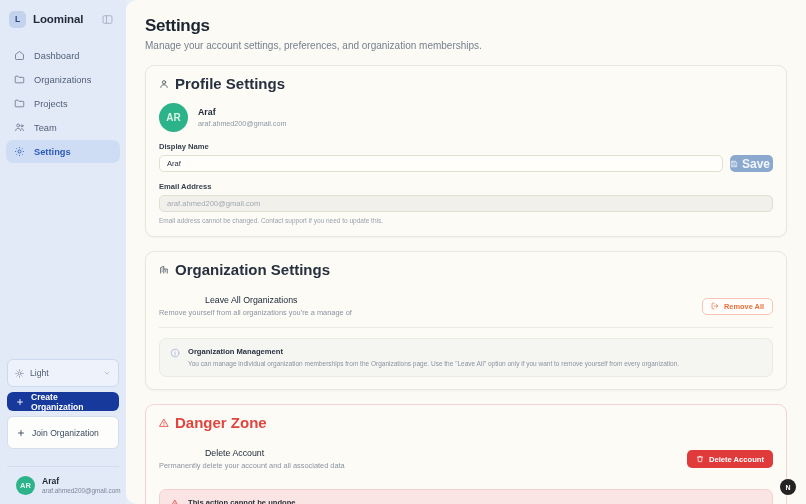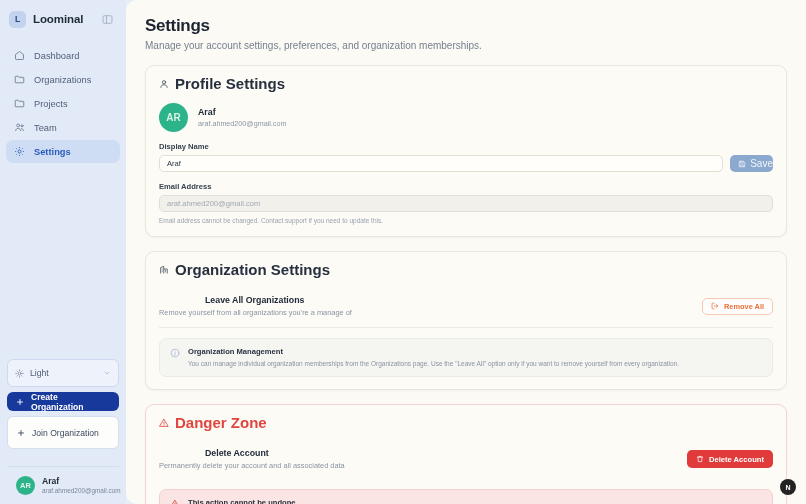--- a/index.html
+++ b/index.html
@@ -135,29 +135,29 @@
   .text-input {
     flex: 1; height: 17px; border: 1px solid #e2ded1; border-radius: 5px;
     background: #fffefa; padding: 0 7px; font-size: 7.6px; color: #2b3342;
     display: flex; align-items: center;
     font-family: "Liberation Sans", sans-serif;
   }
   .text-input.readonly { background: #f1f0ea; color: #a2a8b2; }
   .btn-save {
     width: 43px; height: 17px; border-radius: 5px;
     background: #8ba8cf; color: #f2f6fb;
-    display: flex; align-items: center; justify-content: flex-end; gap: 4px;
-    font-size: 10px; font-weight: 400; cursor: pointer;
+    display: flex; align-items: center; justify-content: flex-start; gap: 4px;
+    font-size: 12px; font-weight: 700; cursor: pointer;
   }
   .help-text { font-size: 6.5px; color: #9aa2ae; margin-top: -5px; }
 
   .split-row {
     display: flex; align-items: center; padding: 8px 0 10px 0;
   }
-  .split-title { font-size: 8.8px; font-weight: bold; color: #222b3a; padding-left: 46px; }
+  .split-title { font-size: 8.8px; font-weight: normal; color: #222b3a; padding-left: 46px; }
   .split-desc { font-size: 7.4px; color: #8b94a1; margin-top: 3px; }
   .btn-outline-orange {
     margin-left: auto;
     height: 17px; border: 1px solid #f6c8b2; border-radius: 5px;
     background: #fffdfb; color: #e8703c;
     display: flex; align-items: center; gap: 5px; padding: 0 8px;
     font-size: 7.4px; font-weight: 600; cursor: pointer;
   }
   .btn-danger {
     margin-left: auto;

